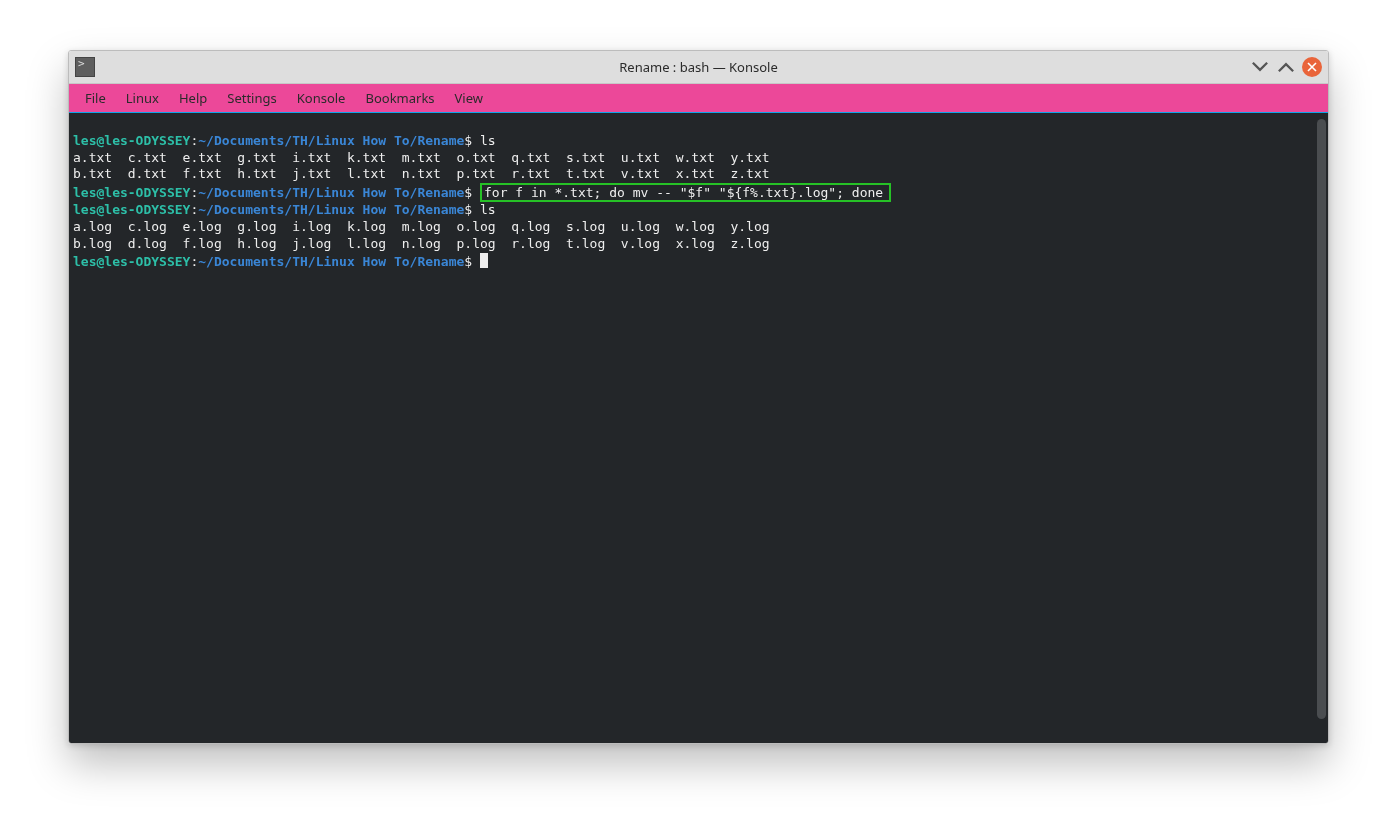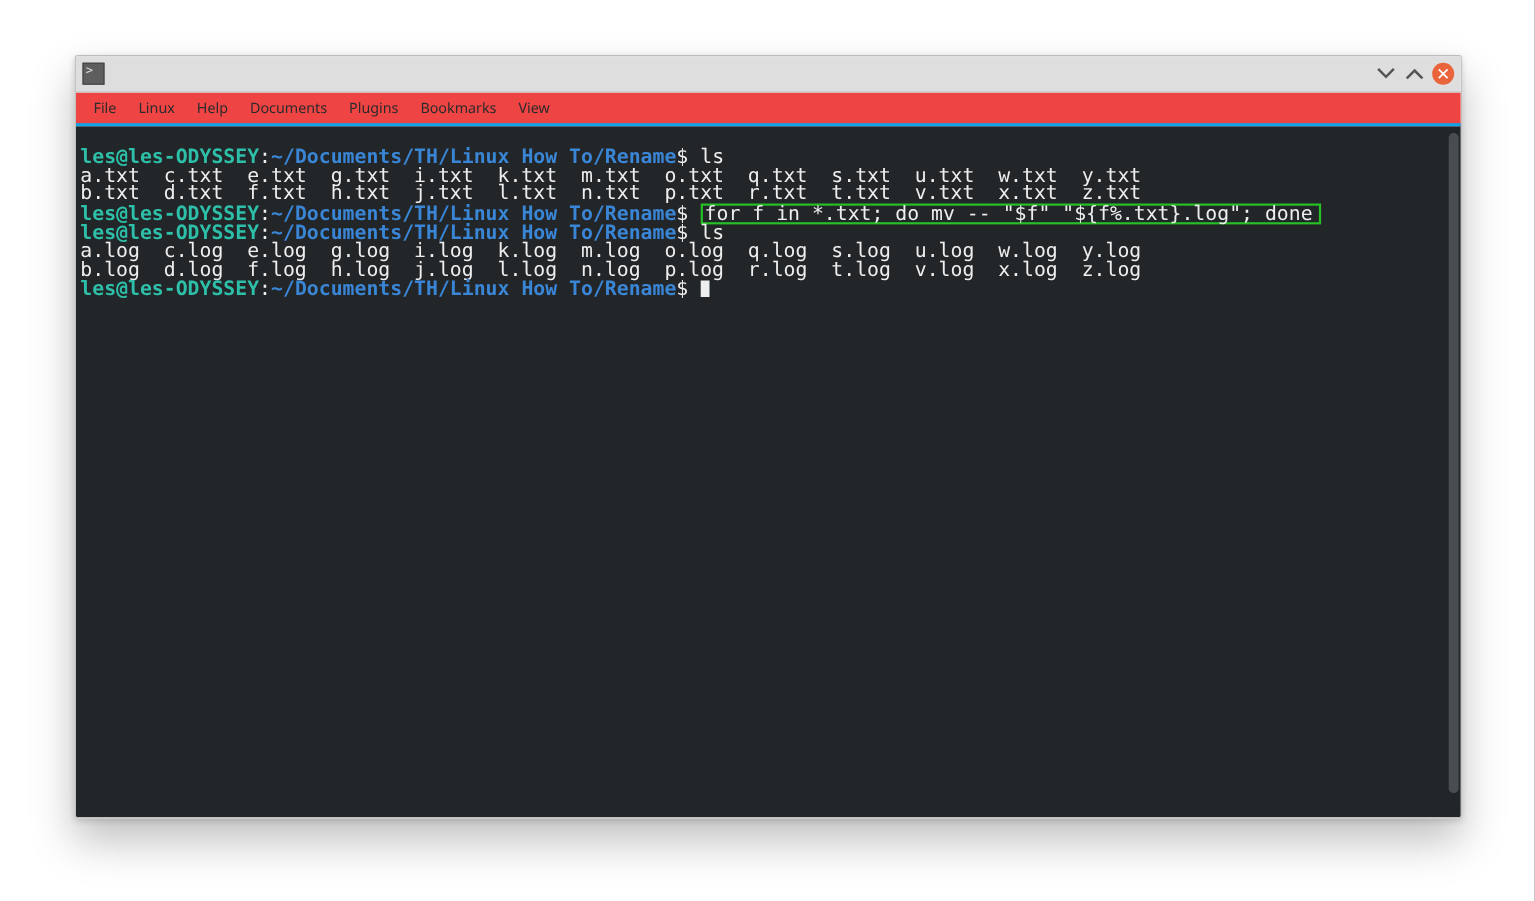--- a/index.html
+++ b/index.html
@@ -5,40 +5,41 @@
   html,body{margin:0;padding:0;width:1395px;height:819px;background:#fff;font-family:"Noto Sans","DejaVu Sans",sans-serif;}
   .window{position:absolute;left:68px;top:50px;width:1259px;height:692px;border:1px solid #bcbcbc;border-radius:3px;box-shadow:0 20px 40px rgba(0,0,0,.25),0 2px 6px rgba(0,0,0,.15);display:flex;flex-direction:column;overflow:hidden;}
   .titlebar{height:32px;background:#dedede;display:flex;align-items:center;position:relative;border-bottom:1px solid #c8c8c8;}
   .app-icon{width:18px;height:18px;margin-left:6px;background:#5e5e5e;border:1px solid #444;position:relative;}
   .app-icon::after{content:">";position:absolute;left:2px;top:-1px;color:#ddd;font-size:11px;font-family:monospace;}
   .title-text{position:absolute;left:0;right:0;text-align:center;font-size:13px;color:#2b2b2b;}
   .win-buttons{position:absolute;right:6px;top:6px;display:flex;gap:6px;align-items:center;}
   .win-btn{width:20px;height:20px;display:flex;align-items:center;justify-content:center;font-size:13px;color:#555;cursor:pointer;}
   .win-close{width:20px;height:20px;border-radius:50%;background:#e9643a;display:flex;align-items:center;justify-content:center;cursor:pointer;}
   .win-close svg{width:10px;height:10px;}
-  .menubar{height:28px;background:#ef4444;display:flex;align-items:center;padding:0 6px;border-bottom:3px solid #0ea5e9;}
+  .menubar{height:28px;background:#ec4899;display:flex;align-items:center;padding:0 6px;border-bottom:1px solid #0ea5e9;}
   .menu-item{font-size:13px;color:#2b2b2b;padding:0 10px;cursor:pointer;}
   .terminal{flex:1;background:#232629;position:relative;overflow:hidden;}
-  .term-content{position:absolute;left:4px;top:3px;right:14px;font-family:"DejaVu Sans Mono","Liberation Mono",monospace;font-size:18px;line-height:16.8px;color:#eeeeee;white-space:pre;}
+  .term-content{position:absolute;left:4px;top:3px;right:14px;font-family:"DejaVu Sans Mono","Liberation Mono",monospace;font-size:13px;line-height:16.8px;color:#eeeeee;white-space:pre;}
   .user{color:#2dbfa8;font-weight:bold;}
   .path{color:#3a86d6;font-weight:bold;}
   .dollar{color:#eeeeee;}
   .cmd{color:#eeeeee;}
   .out{color:#eeeeee;}
   .hl{border:2px solid #26c126;padding:0 6px 0 2px;display:inline-block;line-height:15px;}
   .cursor{display:inline-block;width:8px;height:15px;background:#eeeeee;vertical-align:-2px;}
   .scrollbar{position:absolute;right:2px;top:6px;width:9px;height:600px;background:#4a4d50;border-radius:5px;}
 </style>
 </head>
 <body>
 
 <div class="window">
 
   <div class="titlebar">
     <div class="app-icon"></div>
+    <div class="title-text">Rename : bash — Konsole</div>
     <div class="win-buttons">
       <div class="win-btn">
         <svg viewBox="0 0 14 14">
             <path d="M2 4 L7 9 L12 4" fill="none" stroke="#555" stroke-width="1.6"></path>
           </svg>
       </div>
       <div class="win-btn">
         <svg viewBox="0 0 14 14">
             <path d="M2 10 L7 5 L12 10" fill="none" stroke="#555" stroke-width="1.6"></path>
           </svg>
@@ -48,22 +49,22 @@
             <path d="M1 1 L9 9 M9 1 L1 9" stroke="#fff" stroke-width="1.6"></path>
           </svg>
       </div>
     </div>
   </div>
 
   <div class="menubar">
     <div class="menu-item">File</div>
     <div class="menu-item">Linux</div>
     <div class="menu-item">Help</div>
-    <div class="menu-item">Documents</div>
-    <div class="menu-item">Plugins</div>
+    <div class="menu-item">Settings</div>
+    <div class="menu-item">Konsole</div>
     <div class="menu-item">Bookmarks</div>
     <div class="menu-item">View</div>
   </div>
 
   <div class="terminal">
     <div class="term-content">
 <span class="user">les@les-ODYSSEY</span><span class="dollar">:</span><span class="path">~/Documents/TH/Linux How To/Rename</span><span class="dollar">$</span> <span class="cmd">ls</span>
 <span class="out">a.txt  c.txt  e.txt  g.txt  i.txt  k.txt  m.txt  o.txt  q.txt  s.txt  u.txt  w.txt  y.txt</span>
 <span class="out">b.txt  d.txt  f.txt  h.txt  j.txt  l.txt  n.txt  p.txt  r.txt  t.txt  v.txt  x.txt  z.txt</span>
 <span class="user">les@les-ODYSSEY</span><span class="dollar">:</span><span class="path">~/Documents/TH/Linux How To/Rename</span><span class="dollar">$</span> <span class="hl"><span class="cmd">for f in *.txt; do mv -- "$f" "${f%.txt}.log"; done</span></span>

